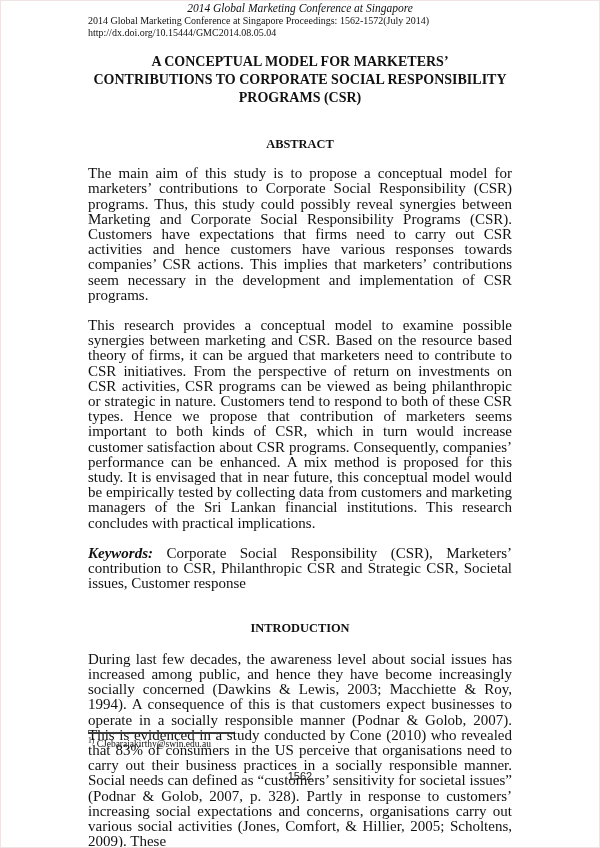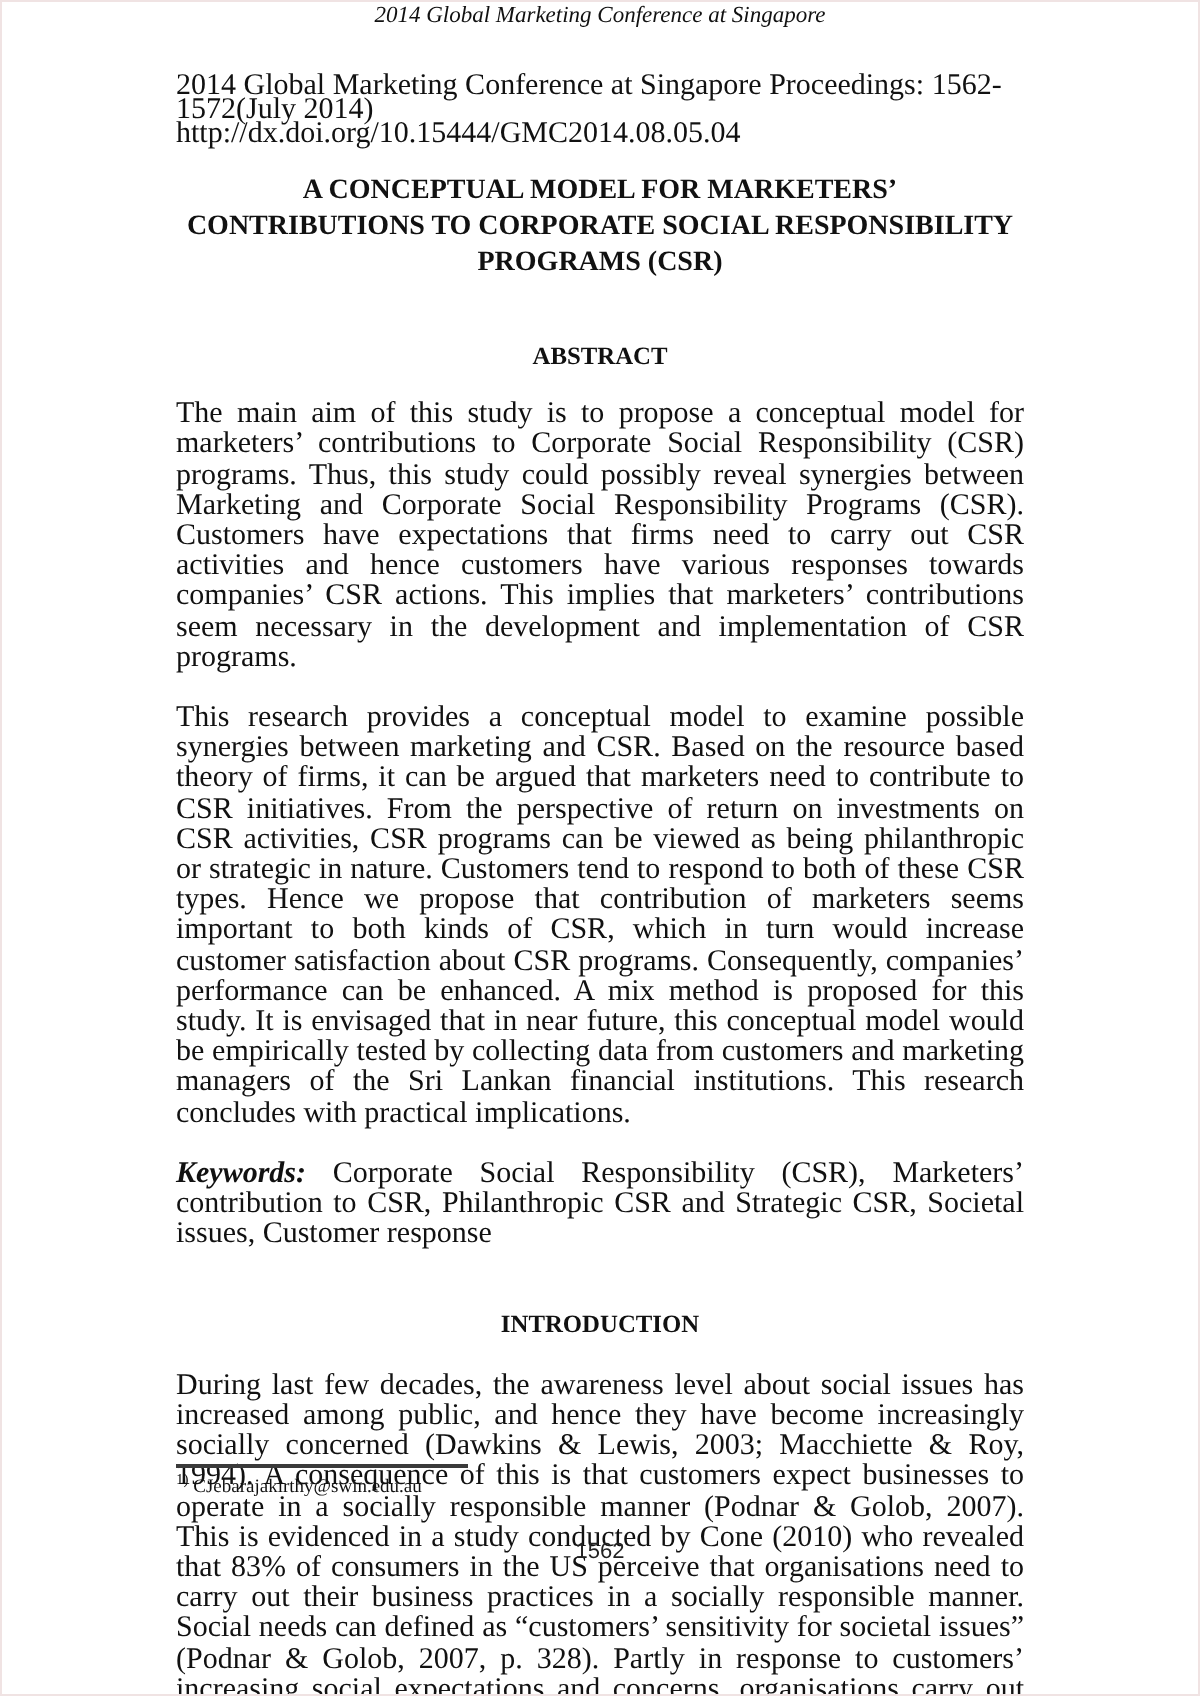--- a/index.html
+++ b/index.html
@@ -17,22 +17,21 @@
   .content {
     padding: 0 87px;
   }
   .running-header {
     text-align: center;
     font-style: italic;
     font-size: 11.5px;
     line-height: 14px;
   }
   .proceedings {
-    margin-top: 22px;
-    font-size: 15px;
+    font-size: 10px;
     line-height: 12px;
     text-align: left;
   }
   .paper-title {
     margin-top: 14px;
     text-align: center;
     font-weight: bold;
     font-size: 14px;
     line-height: 18px;
     white-space: pre-line;

